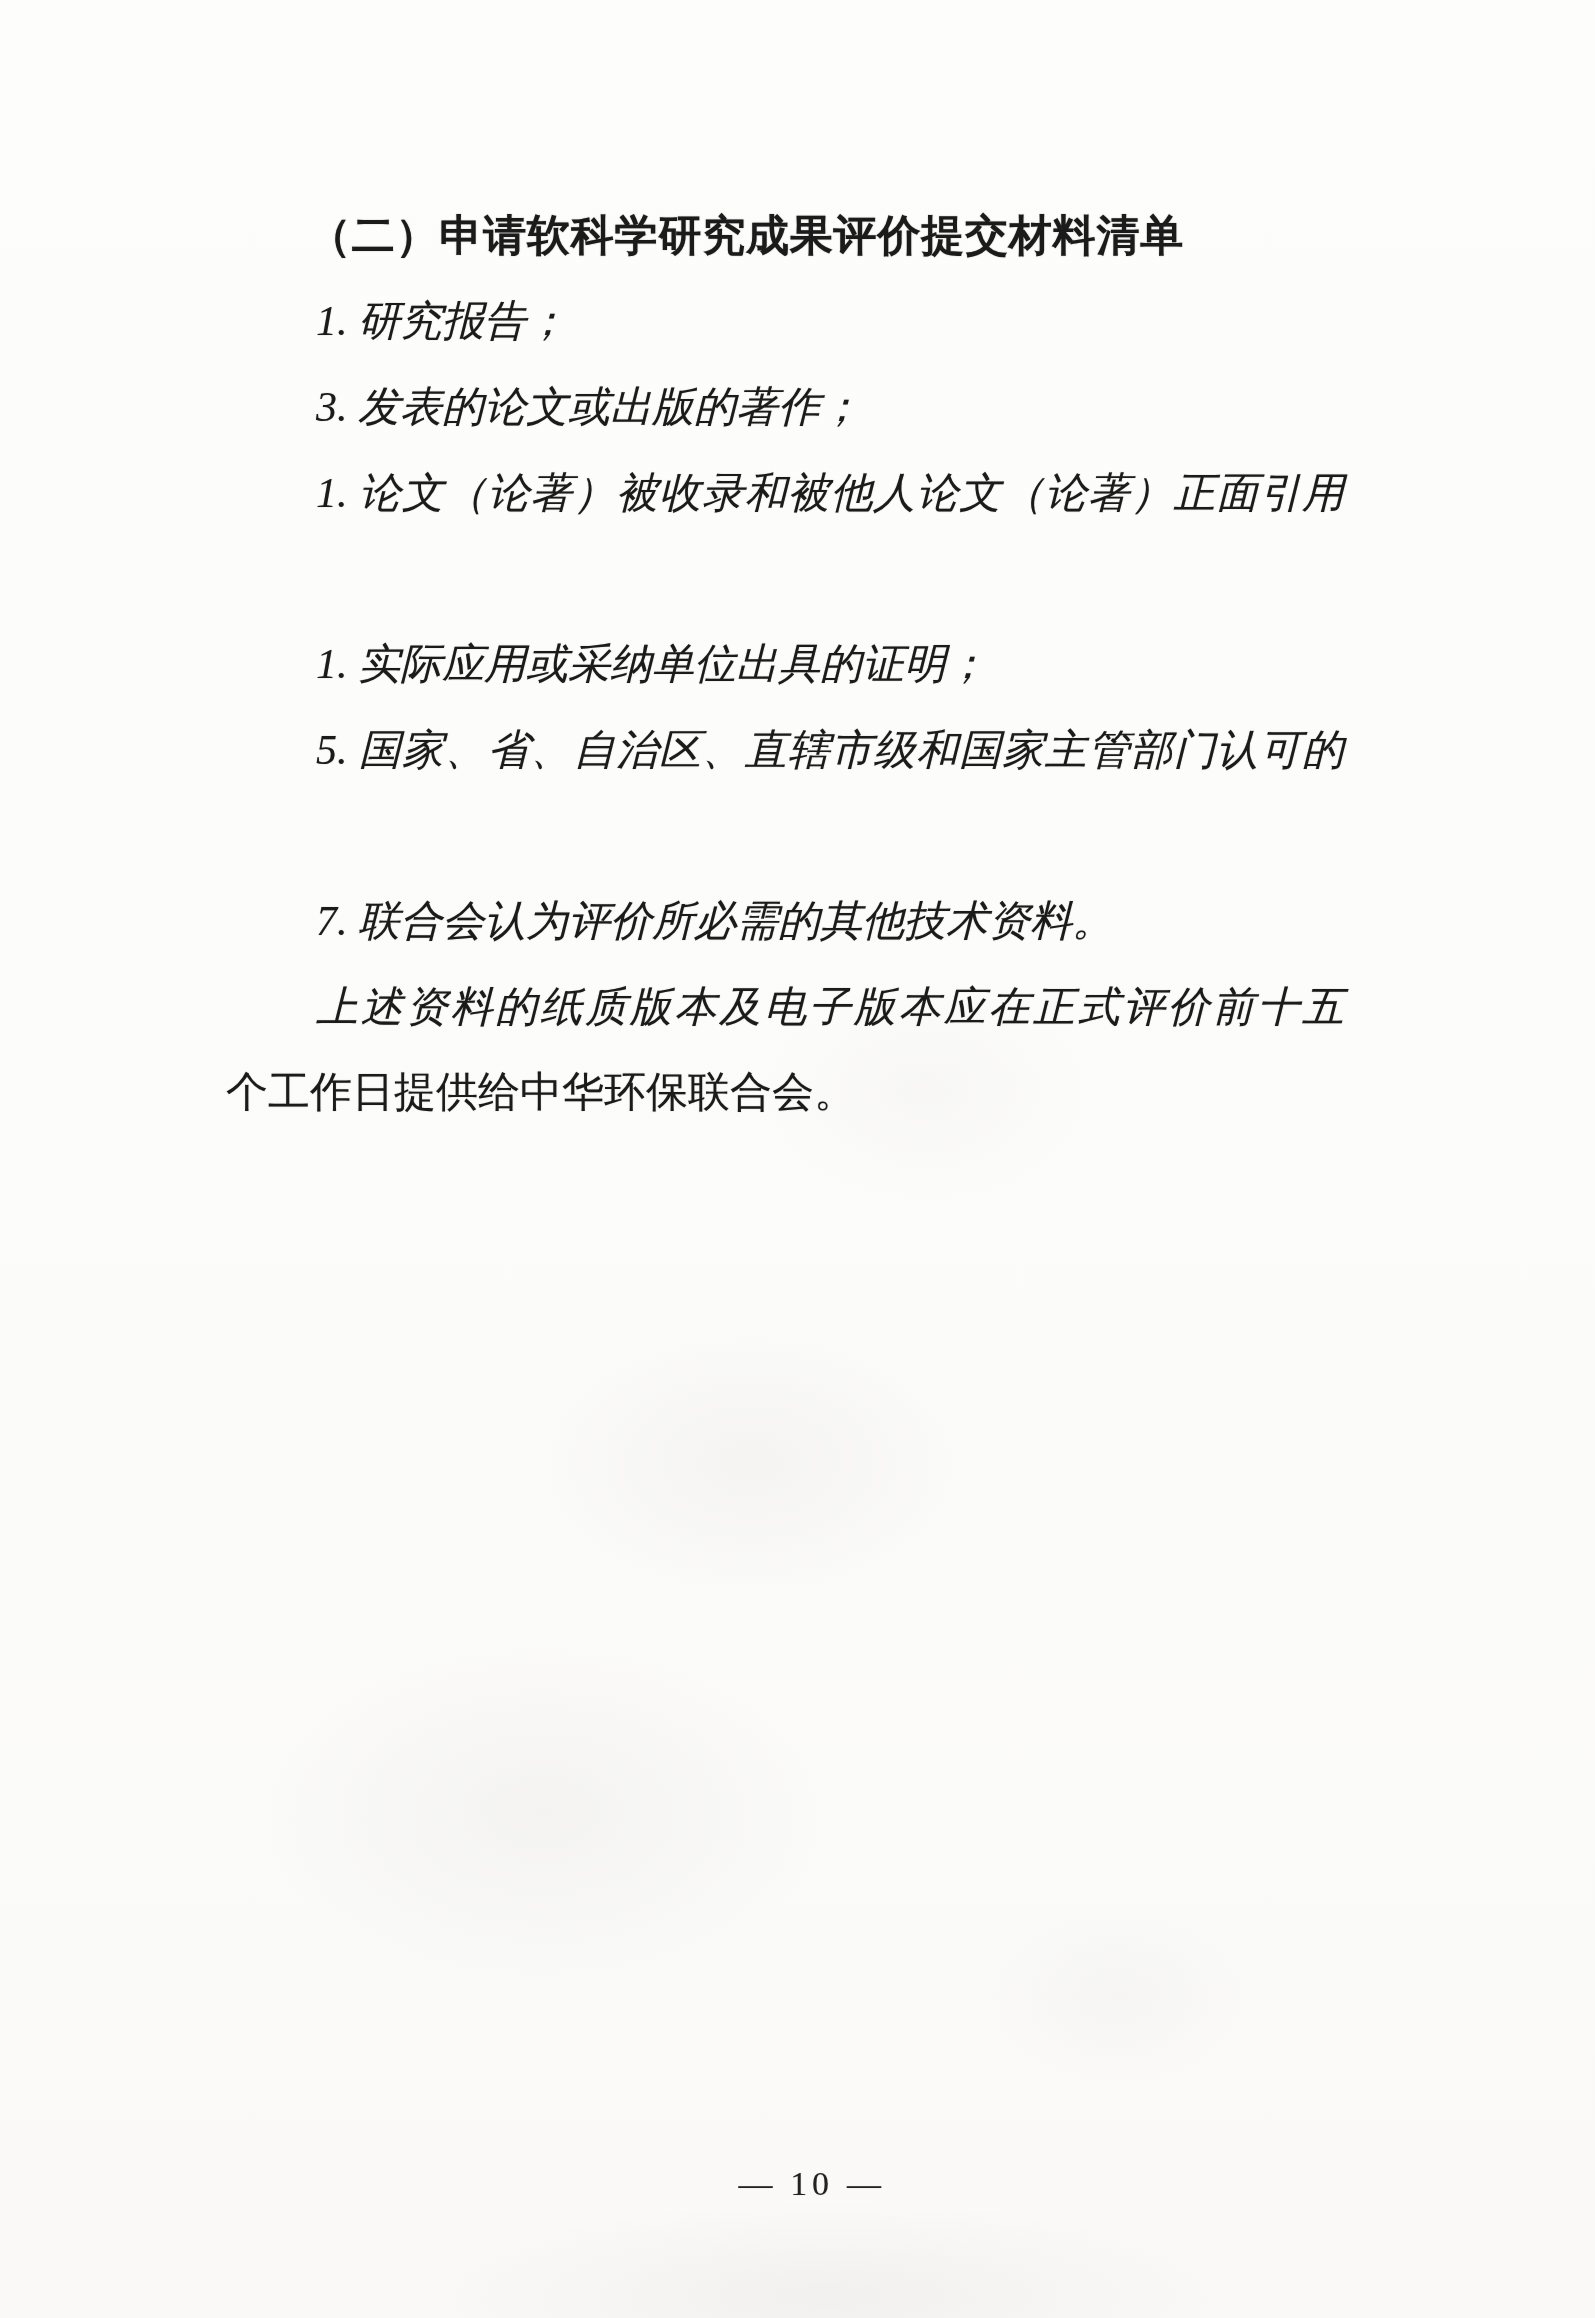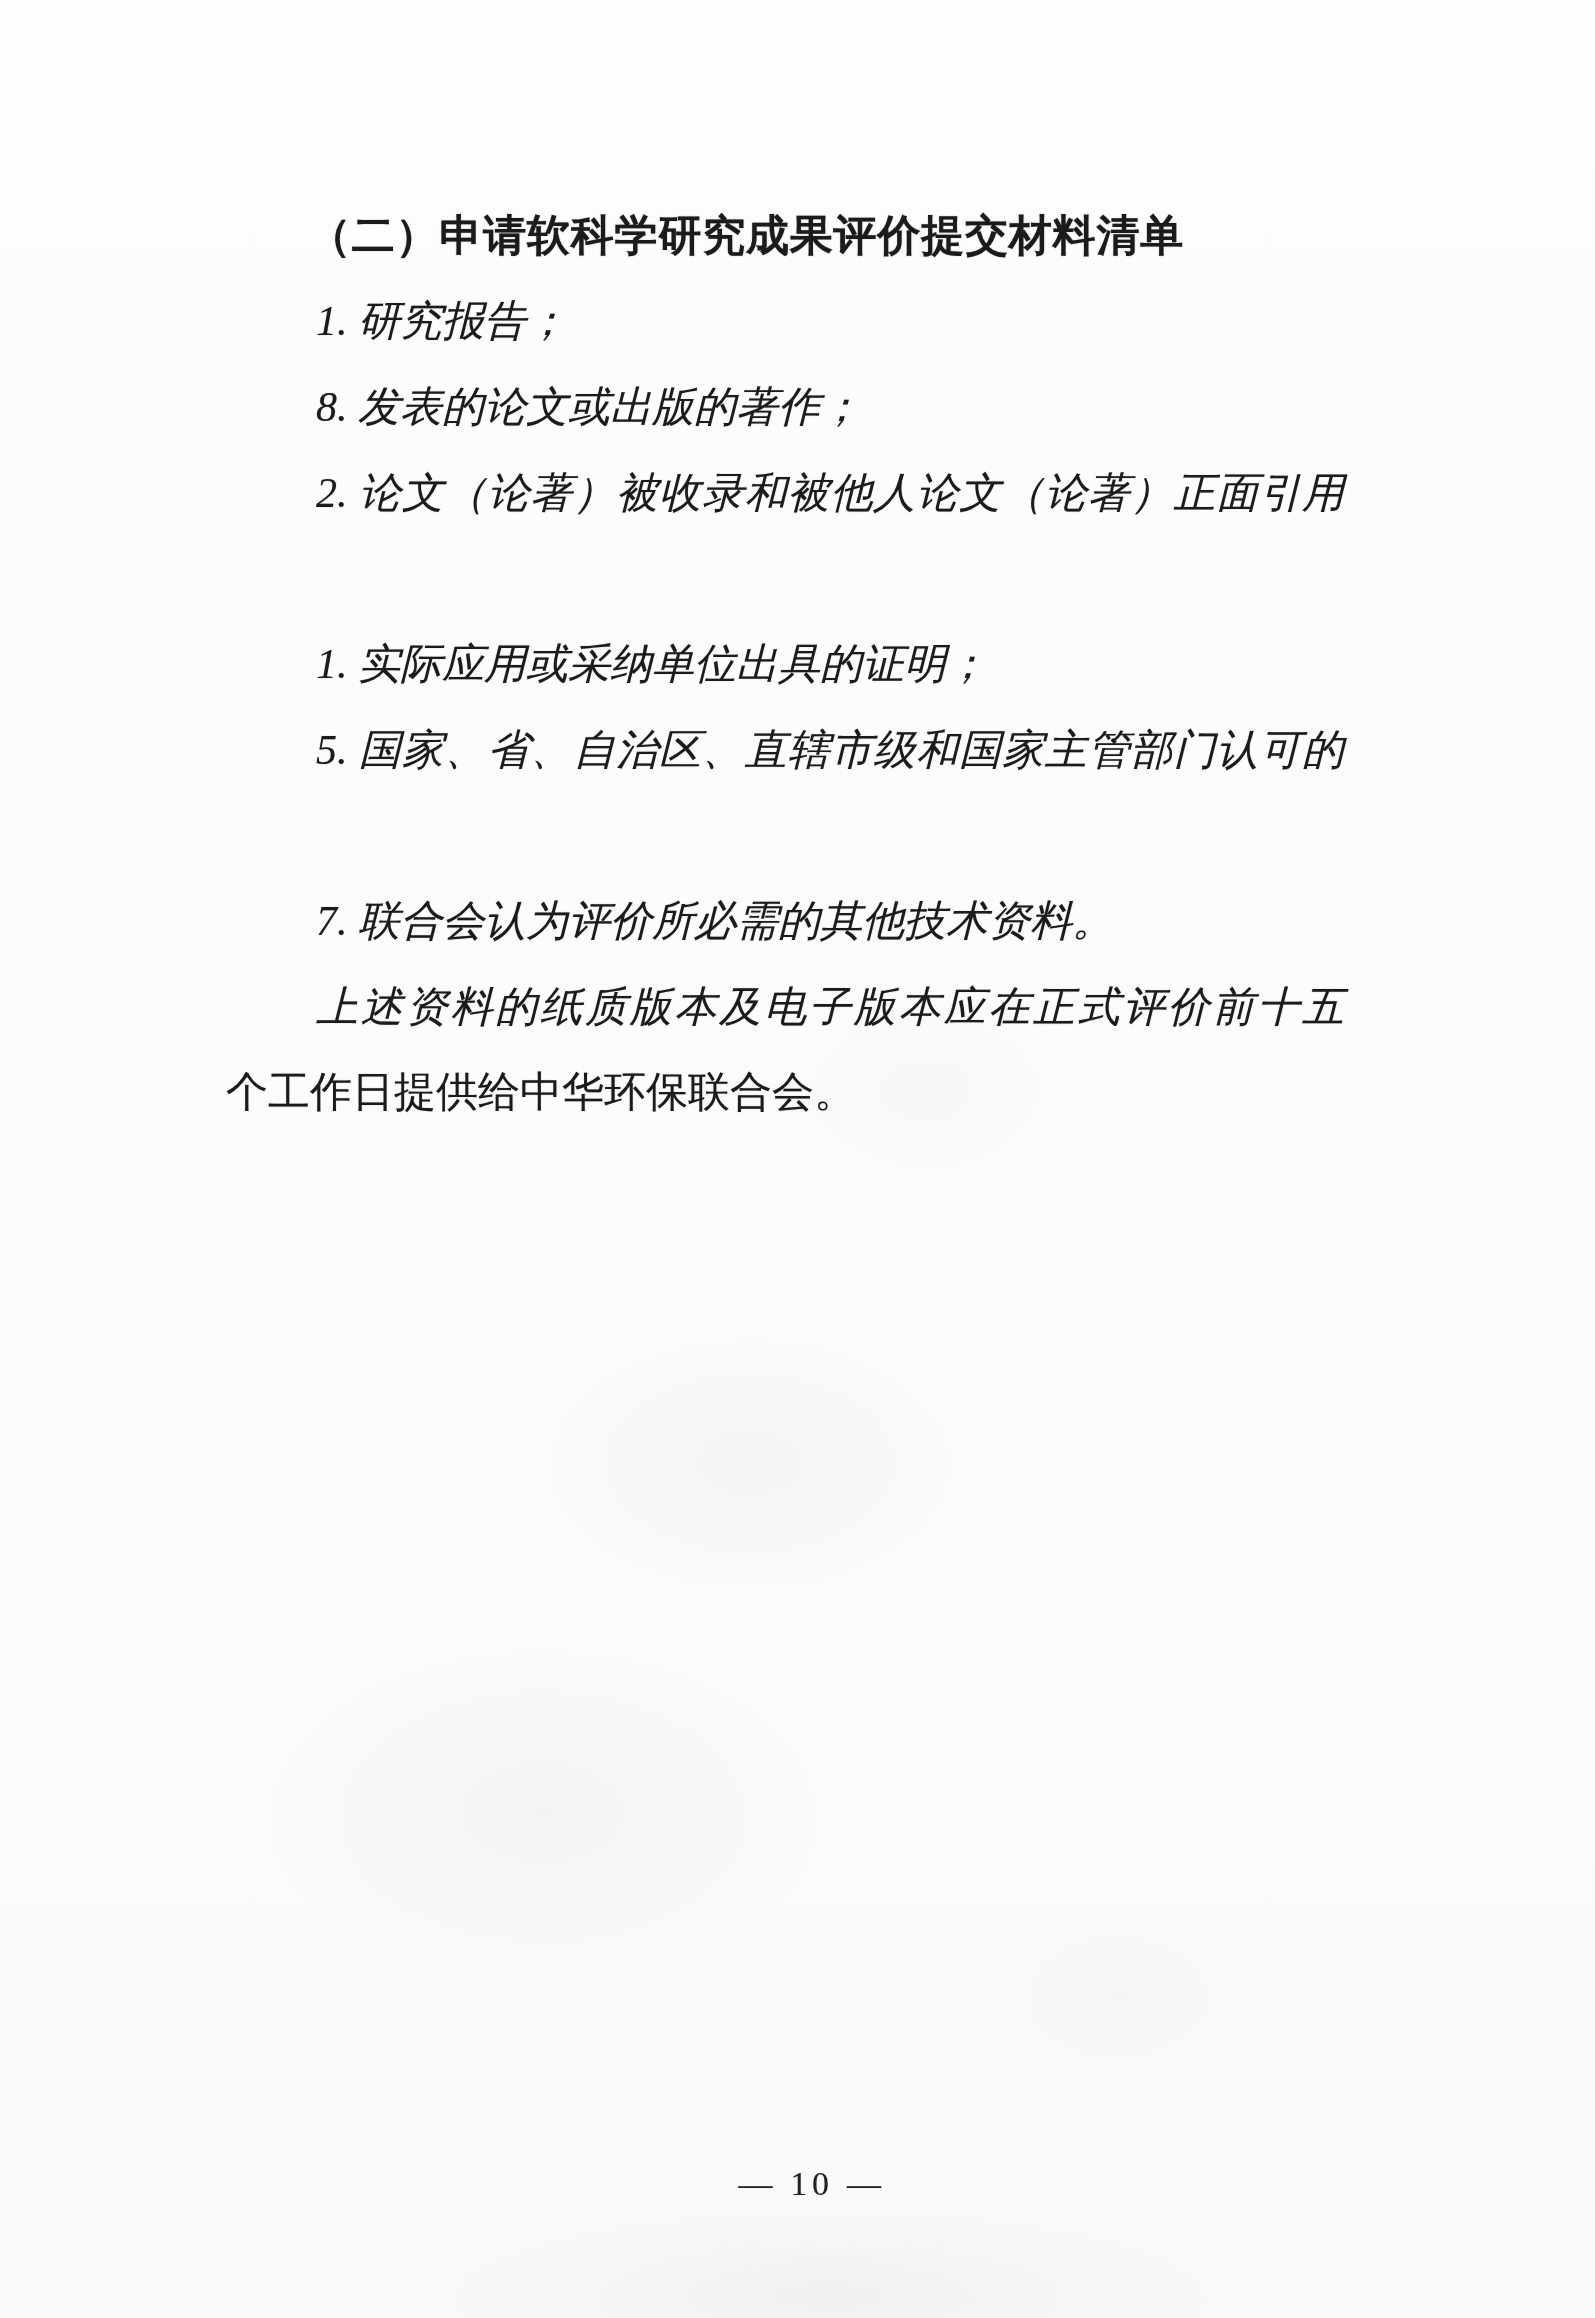--- a/index.html
+++ b/index.html
@@ -82,23 +82,23 @@
 </head>
 <body>
 
 <div class="page">
   <div class="noise"></div>
 
   <div class="line heading" style="top:192px">（二）申请软科学研究成果评价提交材料清单</div>
 
   <div class="line indent" style="top:278px">1. 研究报告；</div>
 
-  <div class="line indent" style="top:364px">8. 发表的论文或出版的著作；</div>
+  <div class="line indent" style="top:364px">3. 发表的论文或出版的著作；</div>
 
-  <div class="line indent full" style="top:450px">2. 论文（论著）被收录和被他人论文（论著）正面引用</div>
+  <div class="line indent full" style="top:450px">1. 论文（论著）被收录和被他人论文（论著）正面引用</div>
 
 
   <div class="line indent" style="top:621px">1. 实际应用或采纳单位出具的证明；</div>
 
   <div class="line indent full" style="top:707px">5. 国家、省、自治区、直辖市级和国家主管部门认可的</div>
 
 
   <div class="line indent" style="top:878px">7. 联合会认为评价所必需的其他技术资料。</div>
 
   <div class="line indent full" style="top:964px">上述资料的纸质版本及电子版本应在正式评价前十五</div>

